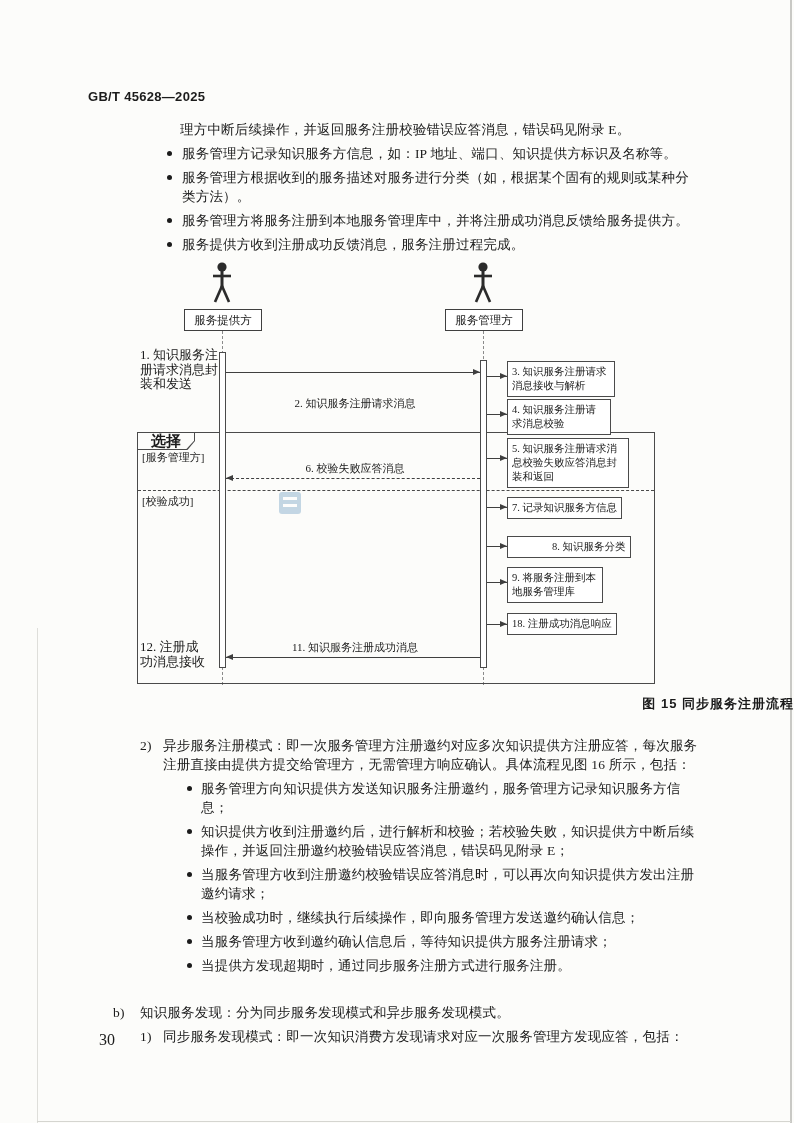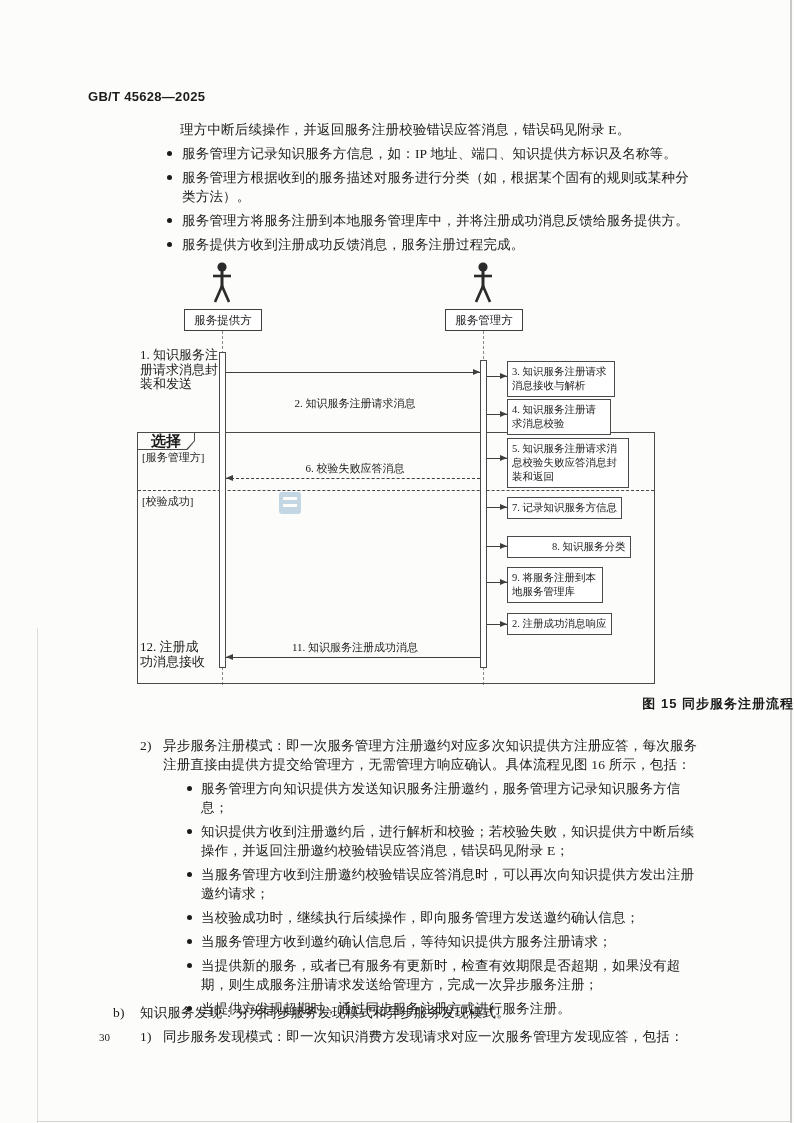--- a/index.html
+++ b/index.html
@@ -52,21 +52,21 @@
                    background:#ffffff; box-shadow:0 7px 0 #ffffff; }
   .caption { position:absolute; left:0; top:695px; width:100%; text-align:right;
              font-family:"Liberation Sans",sans-serif; font-size:13px; font-weight:bold; letter-spacing:1px; }
 
   
   .item-row { position:absolute; display:flex; }
   .marker { flex:0 0 23px; }
   .marker-b { flex:0 0 27px; }
   .lowlist { position:absolute; left:186px; top:779px; width:514px; }
   .lowlist .b-dot { flex:0 0 15px; }
-  .page-num { position:absolute; left:99px; top:1031px; font-size:11px; }
+  .page-num { position:absolute; left:99px; top:1031px; font-size:16px; }
 </style>
 </head>
 <body>
 
 <div class="page">
 
   <div class="edge" style="left:790px;top:0;width:2px;height:1123px;"></div>
   <div class="edge" style="left:37px;top:628px;width:1px;height:495px;background:#dededa;"></div>
   <div class="edge" style="left:37px;top:1121px;width:754px;height:1px;background:#d5d5d0;"></div>
 
@@ -167,21 +167,21 @@
     <div class="connector" style="left:487px;top:624px;">
         <span class="ah ah-r"></span>
       </div>
 
     <div class="step-box" style="left:507px;top:361px;width:108px;">3. 知识服务注册请求消息接收与解析</div>
     <div class="step-box" style="left:507px;top:399px;width:104px;">4. 知识服务注册请求消息校验</div>
     <div class="step-box" style="left:507px;top:438px;width:122px;">5. 知识服务注册请求消息校验失败应答消息封装和返回</div>
     <div class="step-box nowrap" style="left:507px;top:497px;">7. 记录知识服务方信息</div>
     <div class="step-box nowrap" style="left:507px;top:536px;padding-left:44px;">8. 知识服务分类</div>
     <div class="step-box" style="left:507px;top:567px;width:96px;">9. 将服务注册到本地服务管理库</div>
-    <div class="step-box nowrap" style="left:507px;top:613px;">2. 注册成功消息响应</div>
+    <div class="step-box nowrap" style="left:507px;top:613px;">18. 注册成功消息响应</div>
 
     <div class="stamp"></div>
   </div>
 
   <div class="caption">图 15  同步服务注册流程</div>
 
   <div class="item-row body-text" style="left:140px;top:736px;width:560px;">
     <span class="marker">2)</span>
     <span class="b-text">异步服务注册模式：即一次服务管理方注册邀约对应多次知识提供方注册应答，每次服务注册直接由提供方提交给管理方，无需管理方响应确认。具体流程见图 16 所示，包括：</span>
   </div>
@@ -202,24 +202,20 @@
     <div class="b-row">
       <span class="b-dot"></span>
       <span class="b-text">当校验成功时，继续执行后续操作，即向服务管理方发送邀约确认信息；</span>
     </div>
     <div class="b-row">
       <span class="b-dot"></span>
       <span class="b-text">当服务管理方收到邀约确认信息后，等待知识提供方服务注册请求；</span>
     </div>
     <div class="b-row">
       <span class="b-dot"></span>
-      <span class="b-text">当提供新的服务，或者已有服务有更新时，检查有效期限是否超期，如果没有超期，则生成服务注册请求发送给管理方，完成一次异步服务注册；</span>
-    </div>
-    <div class="b-row">
-      <span class="b-dot"></span>
       <span class="b-text">当提供方发现超期时，通过同步服务注册方式进行服务注册。</span>
     </div>
   </div>
 
   <div class="item-row body-text" style="left:113px;top:1003px;width:588px;">
     <span class="marker-b">b)</span>
     <span class="b-text">知识服务发现：分为同步服务发现模式和异步服务发现模式。</span>
   </div>
 
   <div class="item-row body-text" style="left:140px;top:1027px;width:560px;">

